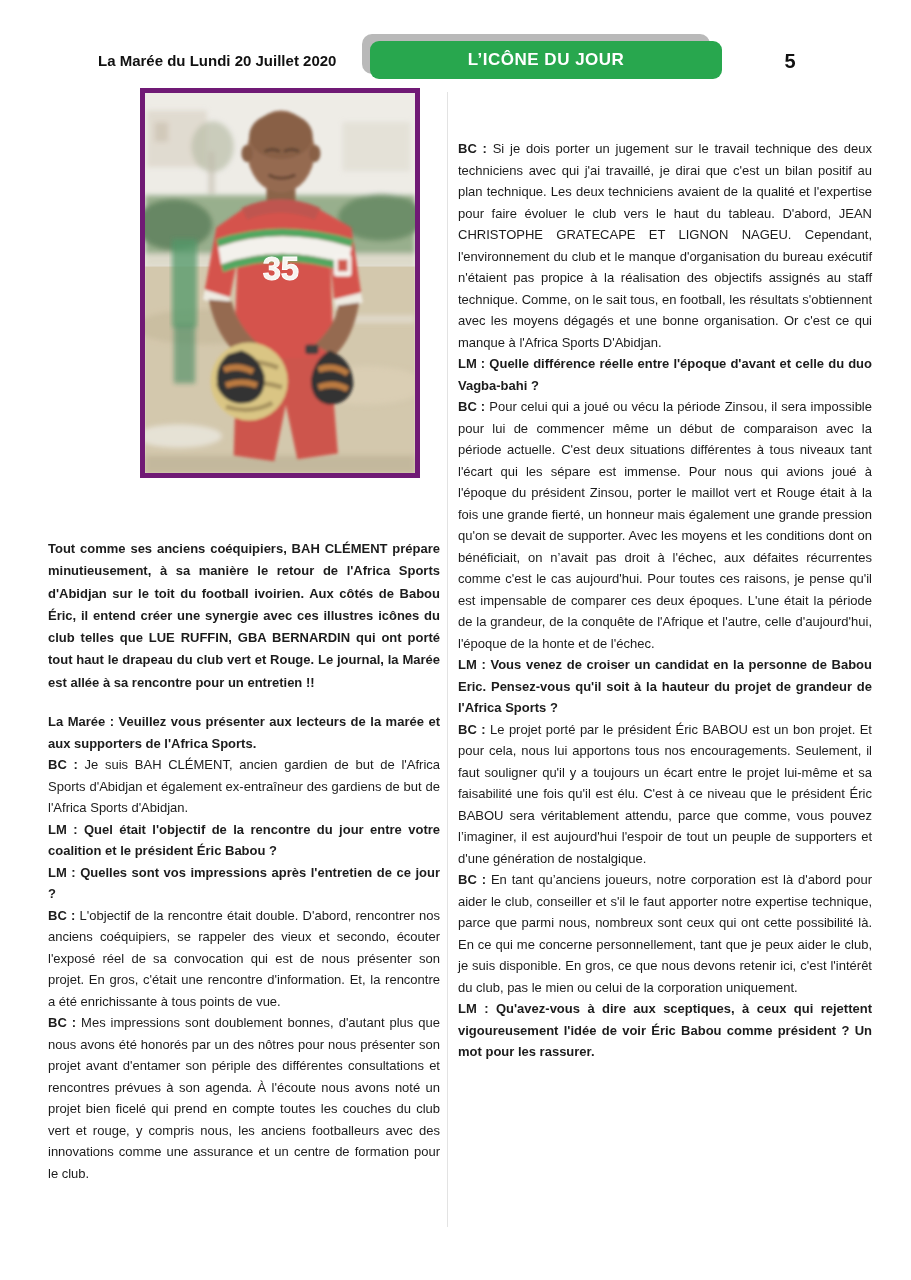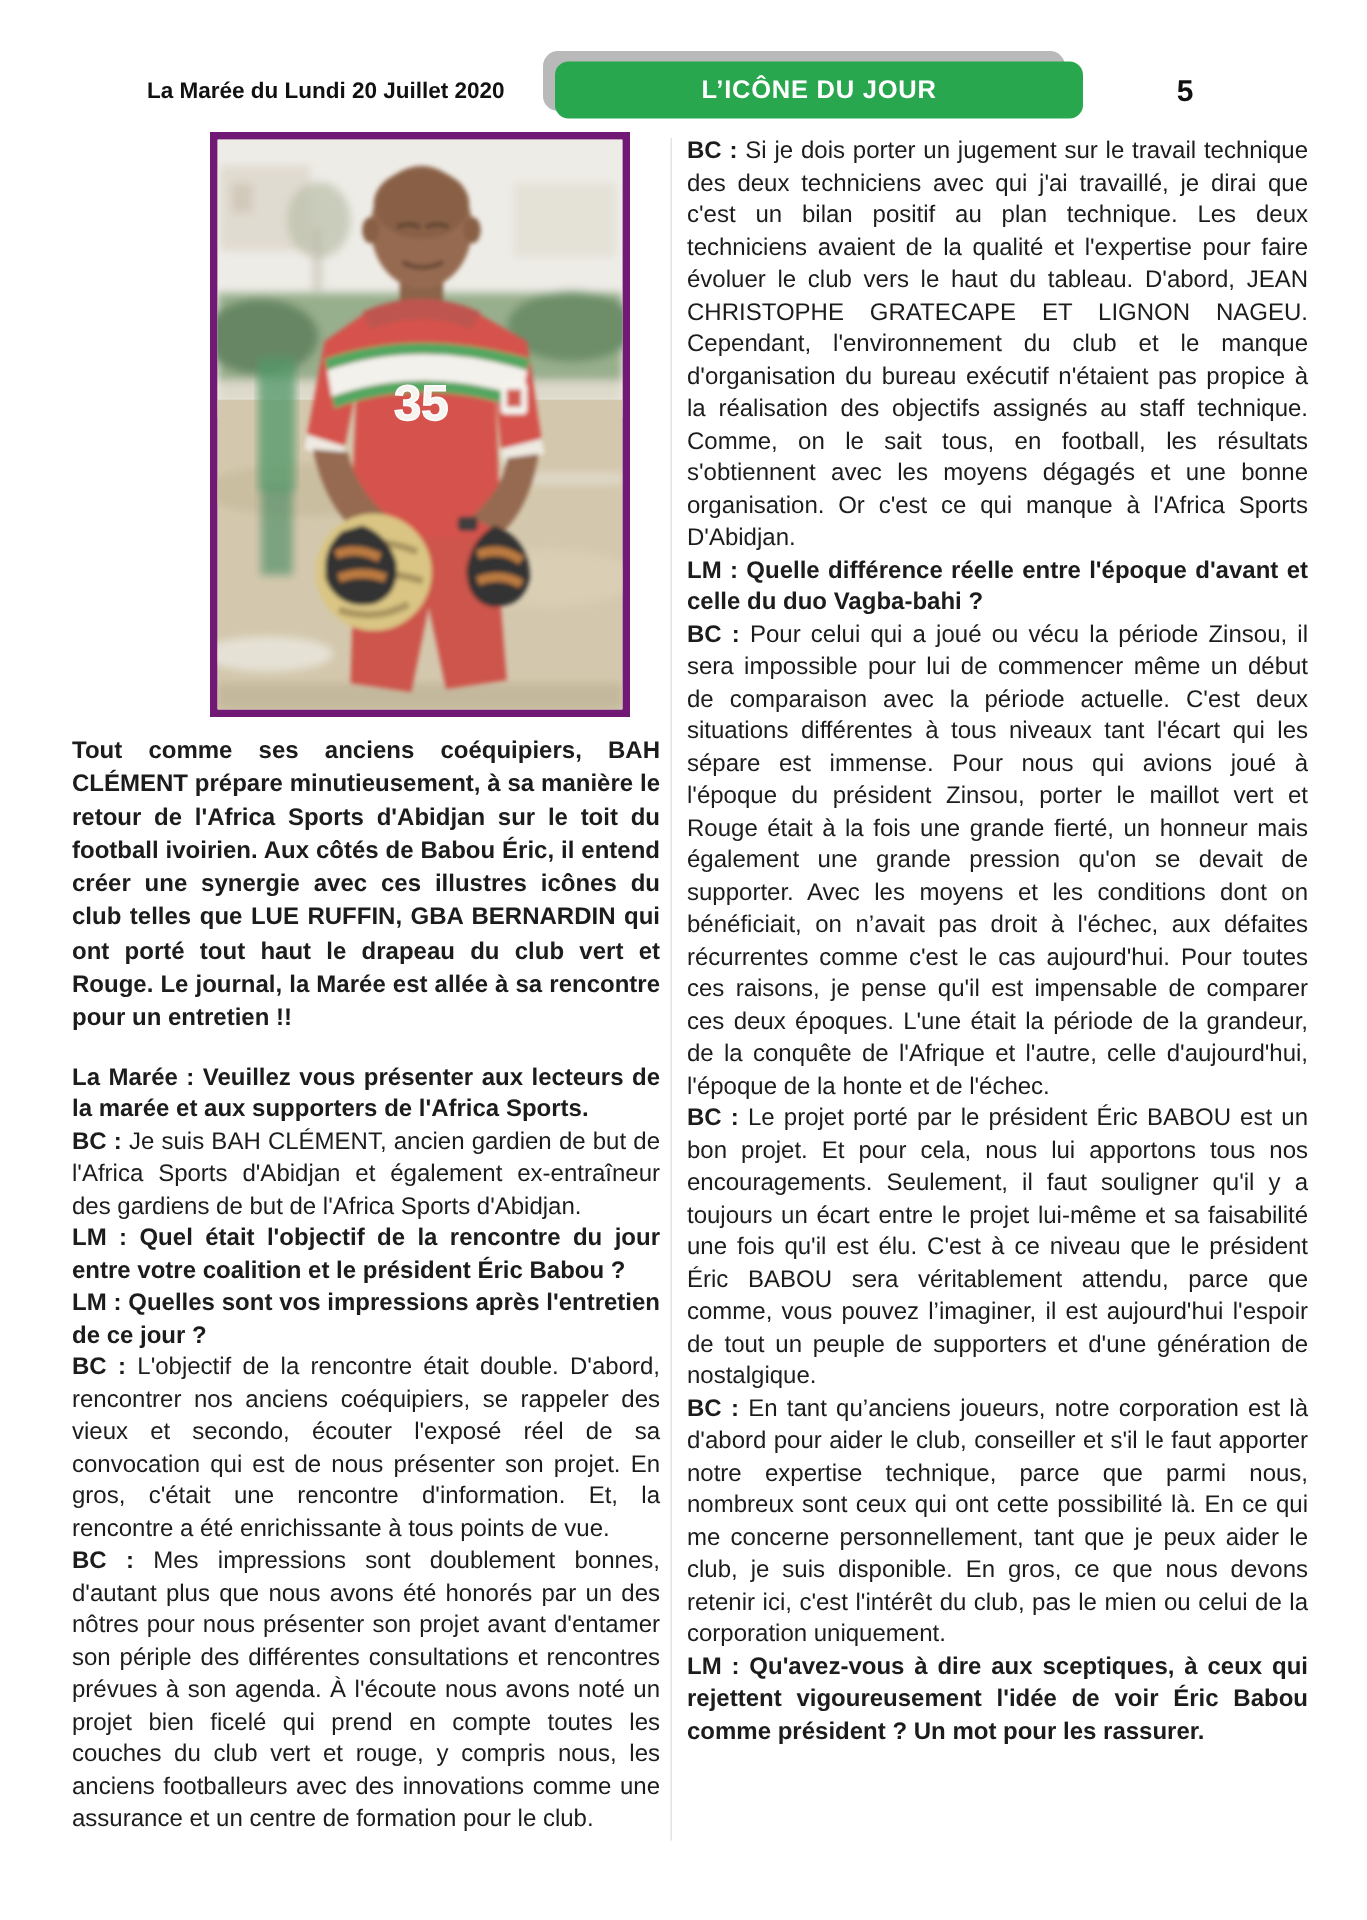--- a/index.html
+++ b/index.html
@@ -41,22 +41,23 @@
     position:absolute; left:140px; top:88px;
     width:280px; height:390px;
     border:5px solid #701a75; box-sizing:border-box;
     background:#e9e6e0;
   }
   .photo svg{display:block;width:100%;height:100%;}
   
   .col{
     position:absolute;
     text-align:justify;
-    font-size:16px;
+    font-size:13px;
     line-height:21.5px;
+    margin-top:48px;
   }
   .col-left{ left:48px;  top:490px; width:392px; }
   .col-right{ left:458px; top:90px;  width:414px; }
   .divider{
     position:absolute; left:447px; top:92px;
     width:1px; height:1135px; background:#e3e3e3;
   }
   .intro{
     font-weight:bold;
     line-height:22.3px;
@@ -175,18 +176,19 @@
     <p class="para q"><span class="lbl">LM :</span><span>Quel était l'objectif de la rencontre du jour entre votre coalition et le président Éric Babou ?</span></p>
     <p class="para q"><span class="lbl">LM :</span><span>Quelles sont vos impressions après l'entretien de ce jour ?</span></p>
     <p class="para a"><span class="lbl">BC :</span><span>L'objectif de la rencontre était double. D'abord, rencontrer nos anciens coéquipiers, se rappeler des vieux et secondo, écouter l'exposé réel de sa convocation qui est de nous présenter son projet. En gros, c'était une rencontre d'information. Et, la rencontre a été enrichissante à tous points de vue.</span></p>
     <p class="para a"><span class="lbl">BC :</span><span>Mes impressions sont doublement bonnes, d'autant plus que nous avons été honorés par un des nôtres pour nous présenter son projet avant d'entamer son périple des différentes consultations et rencontres prévues à son agenda. À l'écoute nous avons noté un projet bien ficelé qui prend en compte toutes les couches du club vert et rouge, y compris nous, les anciens footballeurs avec des innovations comme une assurance et un centre de formation pour le club.</span></p>
   </div>
 
   <div class="col col-right">
     <p class="para a"><span class="lbl">BC :</span><span>Si je dois porter un jugement sur le travail technique des deux techniciens avec qui j'ai travaillé, je dirai que c'est un bilan positif au plan technique. Les deux techniciens avaient de la qualité et l'expertise pour faire évoluer le club vers le haut du tableau. D'abord, JEAN CHRISTOPHE GRATECAPE ET LIGNON NAGEU. Cependant, l'environnement du club et le manque d'organisation du bureau exécutif n'étaient pas propice à la réalisation des objectifs assignés au staff technique. Comme, on le sait tous, en football, les résultats s'obtiennent avec les moyens dégagés et une bonne organisation. Or c'est ce qui manque à l'Africa Sports D'Abidjan.</span></p>
     <p class="para q"><span class="lbl">LM :</span><span>Quelle différence réelle  entre l'époque d'avant et celle du duo Vagba-bahi ?</span></p>
     <p class="para a"><span class="lbl">BC :</span><span>Pour celui qui a joué ou vécu la période Zinsou, il sera impossible pour lui de commencer même un début de comparaison avec la période actuelle. C'est deux situations différentes à tous niveaux tant l'écart qui les sépare est immense. Pour nous qui avions joué à l'époque du président Zinsou, porter le maillot vert et Rouge était à la fois une grande fierté, un honneur mais également une grande pression qu'on se devait de supporter. Avec les moyens et les conditions dont on bénéficiait, on n’avait pas droit à l'échec, aux défaites récurrentes comme c'est le cas aujourd'hui. Pour toutes ces raisons, je pense qu'il est impensable de comparer ces deux époques. L'une était la période de la grandeur, de la conquête de l'Afrique et l'autre, celle d'aujourd'hui, l'époque de la honte et de l'échec.</span></p>
+    <p class="para q"><span class="lbl">LM :</span><span>Vous venez de croiser un candidat en la personne de Babou Eric. Pensez-vous qu'il soit à la hauteur du projet de grandeur de l'Africa Sports ?</span></p>
     <p class="para a"><span class="lbl">BC :</span><span>Le projet porté par le président Éric BABOU est un bon projet. Et pour cela, nous lui apportons tous nos encouragements. Seulement, il faut souligner qu'il y a toujours un écart entre le projet lui-même et sa faisabilité une fois qu'il est élu. C'est à ce niveau que le président Éric BABOU sera véritablement attendu, parce que comme, vous pouvez l’imaginer, il est aujourd'hui l'espoir de tout un peuple de supporters et d'une génération de nostalgique.</span></p>
     <p class="para a"><span class="lbl">BC :</span><span>En tant qu’anciens joueurs, notre corporation est là d'abord pour aider le club, conseiller et s'il le faut apporter notre expertise technique, parce que parmi nous, nombreux sont ceux qui ont cette possibilité là. En ce qui me concerne personnellement, tant que je peux aider le club, je suis disponible. En gros, ce que nous devons retenir ici, c'est l'intérêt du club, pas le mien ou celui de la corporation uniquement.</span></p>
     <p class="para q"><span class="lbl">LM :</span><span>Qu'avez-vous à dire aux sceptiques, à ceux qui rejettent vigoureusement l'idée de voir Éric Babou comme président ? Un mot pour les rassurer.</span></p>
   </div>
 
 </div>
 
 </body></html>

